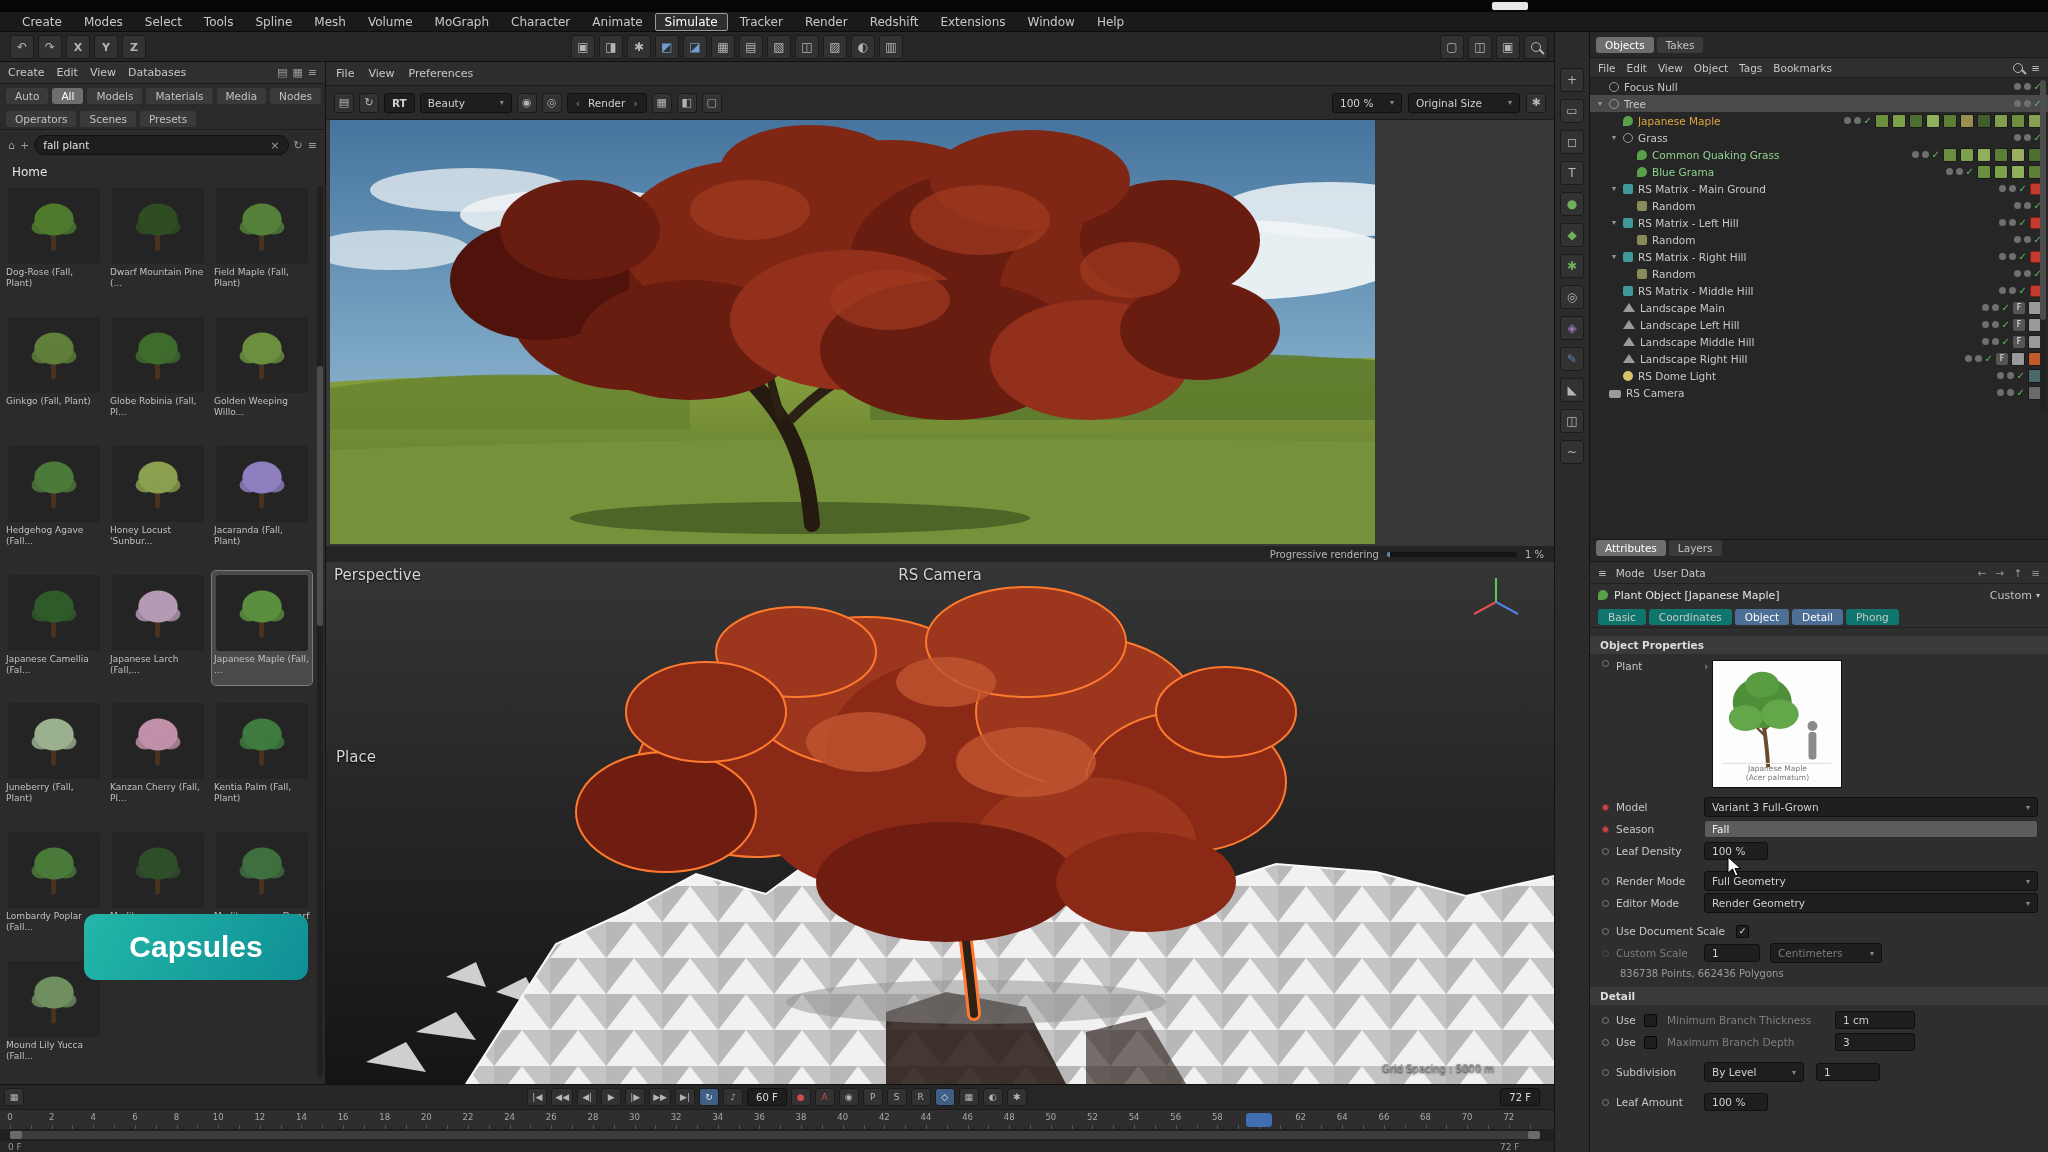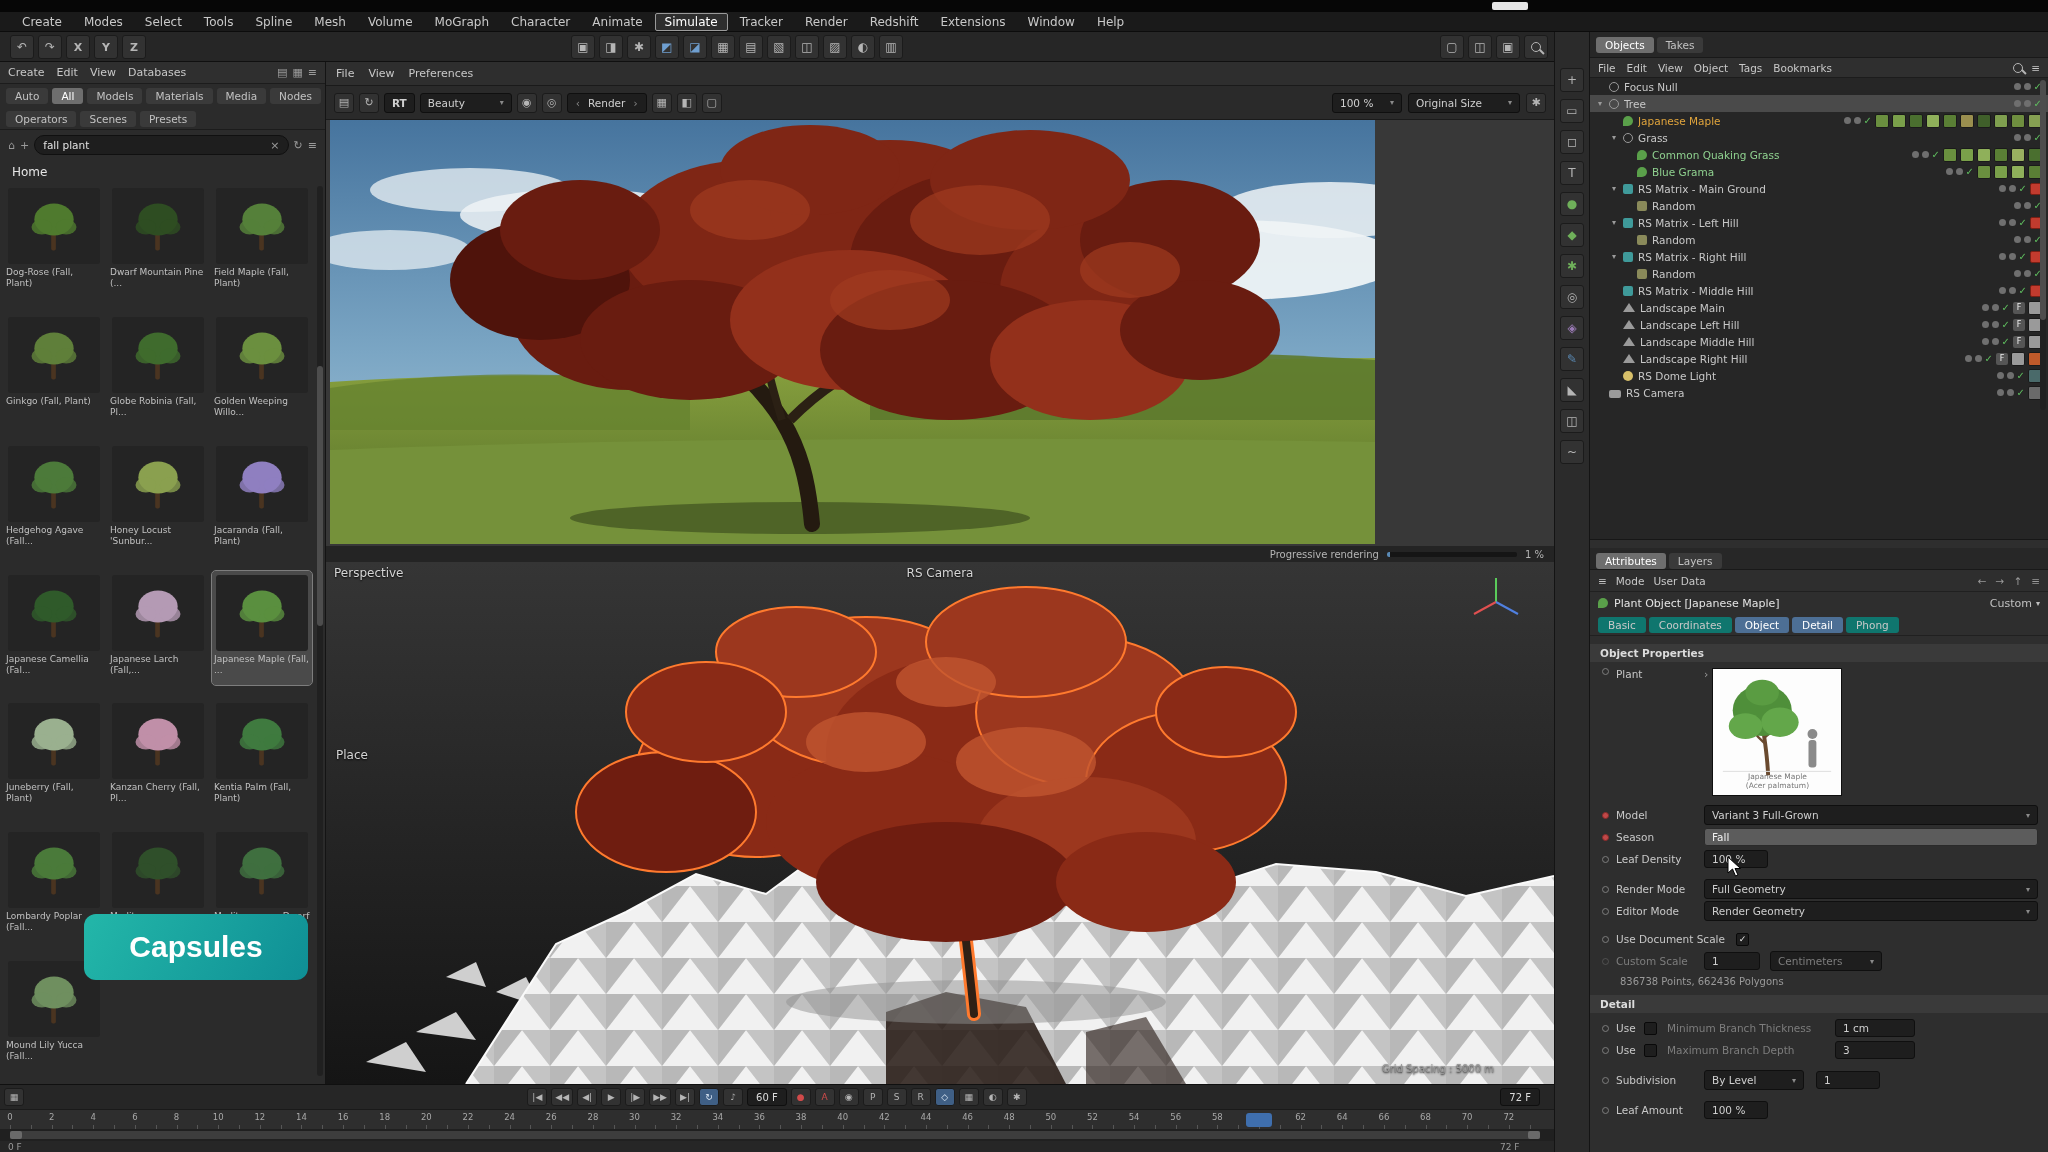--- a/index.html
+++ b/index.html
@@ -56,21 +56,21 @@
   .rv-right { margin-left:auto; display:flex; gap:6px; align-items:center; }
   #render-image { position:absolute; left:4px; top:58px; width:1045px; height:424px; background:#000; }
   #render-image svg { display:block; width:100%; height:100%; }
   #rv-progress { position:absolute; left:0; top:484px; width:1228px; height:16px; background:#242424; display:flex; align-items:center; justify-content:flex-end; gap:8px; padding-right:10px; font-size:10px; color:#b5b5b5; }
   #pr-track { width:130px; height:5px; background:#151515; border-radius:2px; overflow:hidden; }
   #pr-fill { width:2%; height:100%; background:#5a8ab5; }
 
   
   #viewport { position:absolute; left:326px; top:562px; width:1228px; height:522px; background:#1c1c1c; }
   #viewport svg { display:block; width:100%; height:100%; }
-  .vp-label { position:absolute; font-size:12px; color:#d5d5d5; text-shadow:0 1px 2px #000; }
+  .vp-label { position:absolute; font-size:15px; color:#d5d5d5; text-shadow:0 1px 2px #000; }
   .vp-dim { color:#9a9a9a; font-size:10px; }
 
   
   #right-strip { position:absolute; left:1554px; top:32px; width:36px; height:1120px; background:#2b2b2b; border-left:1px solid #141414; border-right:1px solid #141414; display:flex; flex-direction:column; align-items:center; gap:7px; padding-top:36px; }
 
   
   #right-panel { position:absolute; left:1590px; top:32px; width:458px; height:1120px; background:#2e2e2e; }
   #om-tabs { position:absolute; left:0; top:0; width:458px; height:26px; background:#272727; display:flex; align-items:center; gap:3px; padding:0 6px; border-bottom:1px solid #191919; }
   #om-menu { position:absolute; left:0; top:26px; width:458px; height:20px; display:flex; align-items:center; gap:11px; padding:0 8px; font-size:10.5px; background:#2f2f2f; border-bottom:1px solid #1c1c1c; }
   #om-menu .sp { margin-left:auto; display:flex; gap:8px; align-items:center; }
@@ -89,21 +89,21 @@
   .om-label { white-space:nowrap; overflow:hidden; text-overflow:ellipsis; }
   .om-right { margin-left:auto; display:flex; align-items:center; gap:3px; }
   .om-dot { width:7px; height:7px; border-radius:50%; background:#6f6f6f; }
   .om-check { color:#5fbf5f; font-size:10px; font-weight:bold; }
   .om-cube { width:12px; height:12px; background:#c23b2e; border:1px solid #7a1f14; border-radius:2px; }
   .om-fbadge { width:12px; height:12px; background:#555; border-radius:2px; color:#eee; font-size:8px; display:flex; align-items:center; justify-content:center; }
   .om-chip { width:14px; height:14px; border-radius:2px; border:1px solid #1a1a1a; }
 
   
   #attr { position:absolute; left:0; top:507px; width:458px; height:613px; background:#2e2e2e; border-top:1px solid #171717; }
-  .attr-tabs { height:22px; display:flex; align-items:flex-end; gap:3px; padding:0 6px; background:#272727; border-bottom:1px solid #191919;margin-top:8px; }
+  .attr-tabs { height:22px; display:flex; align-items:flex-start; gap:3px; padding:0 6px; background:#272727; border-bottom:1px solid #191919; }
   .attr-head { height:22px; display:flex; align-items:center; gap:9px; padding:0 8px; font-size:10.5px; border-bottom:1px solid #202020; }
   .attr-head .sp { margin-left:auto; display:flex; gap:9px; color:#9a9a9a; }
   .attr-title { height:22px; display:flex; align-items:center; gap:6px; padding:0 8px; font-size:11px; color:#e4e4e4; }
   .attr-title .sp { margin-left:auto; display:flex; gap:4px; align-items:center; color:#c0c0c0; }
   .leaf-ic { width:10px; height:10px; background:#5aa04a; border-radius:50% 50% 50% 0; }
   .attr-tabbar { height:22px; display:flex; align-items:center; gap:3px; padding:0 8px; border-bottom:1px solid #202020; }
   .ptab { padding:2px 10px; background:#0f766e; border-radius:3px; font-size:10.5px; }
   .ptab.active { background:#4d6f95; color:#fff; }
   #attr-body { padding-top:4px; }
   .attr-section { height:18px; line-height:18px; background:#3a3a3a; color:#dcdcdc; font-weight:bold; font-size:10.5px; padding-left:10px; margin:4px 0; }

